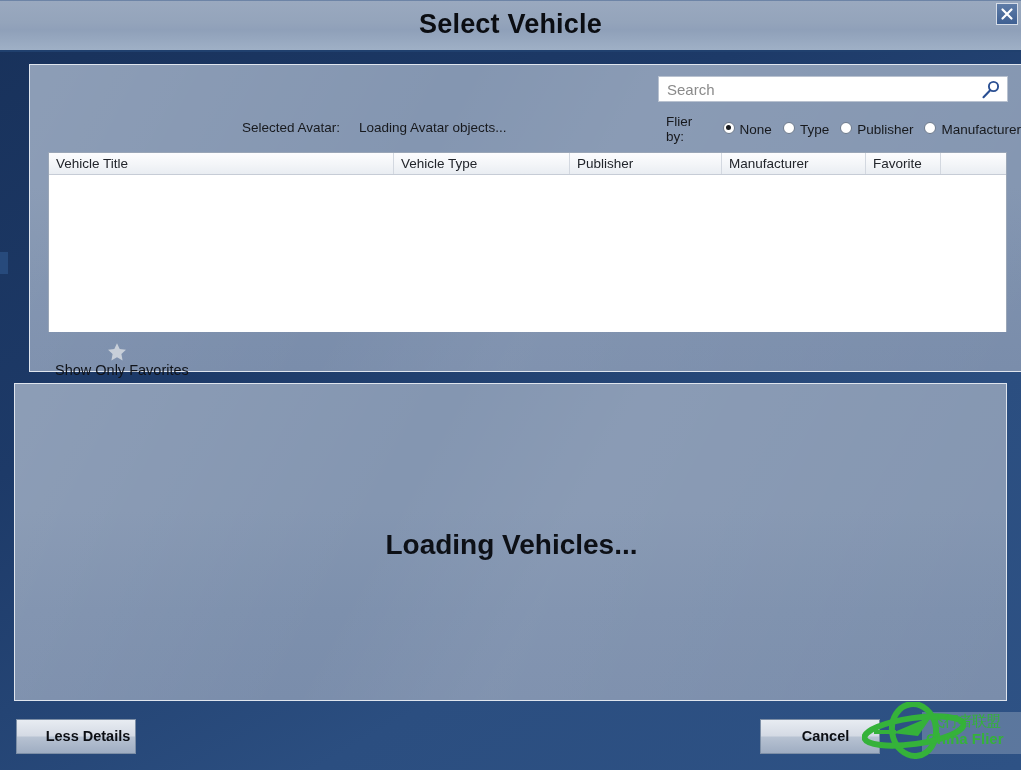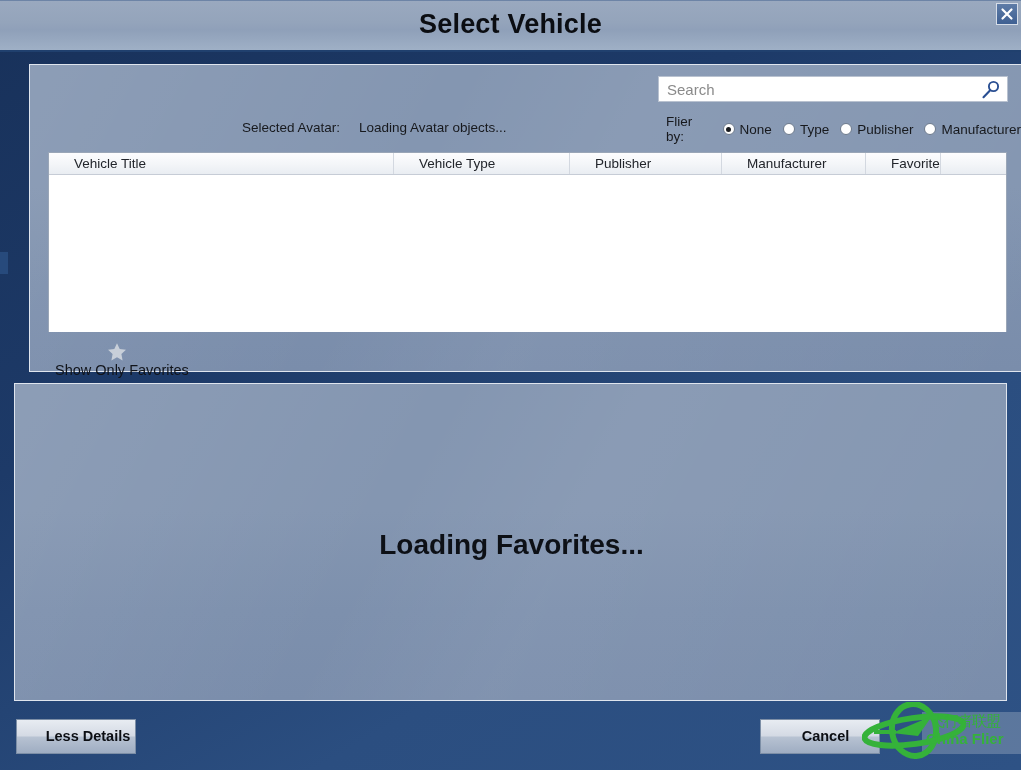--- a/index.html
+++ b/index.html
@@ -130,21 +130,20 @@
     height: 20px;
     font-size: 13.5px;
     color: #17191d;
     display: flex;
     align-items: center;
     gap: 0px;
   }
   #groupby .gb-label { margin-right: 9px; font-size: 13.5px; }
   .radio-item {
     display: inline-flex;
-    align-items: center;
     margin-right: 11px;
     cursor: pointer;
     font-size: 13.5px;
   }
   .radio-item:last-child { margin-right: 0; }
   .radio-dot {
     width: 12px; height: 12px;
     border-radius: 50%;
     background: #ffffff;
     border: 1px solid #6d7a8c;
@@ -174,21 +173,21 @@
   #table-head {
     position: relative;
     height: 21px;
     background: linear-gradient(to bottom, #fdfdfe 0%, #f3f5f8 55%, #e9edf2 100%);
     border-bottom: 1px solid #c6ccd6;
     display: flex;
   }
   .th {
     position: relative;
     box-sizing: border-box;
-    padding-left: 25px;
+    padding-left: 7px;
     font-size: 13.5px;
     color: #22252b;
     line-height: 21px;
     border-right: 1px solid #d3d8e0;
     cursor: pointer;
     white-space: nowrap;
     overflow: hidden;
   }
   #table-body { height: 157px; background: #ffffff; }
 
@@ -350,21 +349,21 @@
     <div id="fav-row">
       <svg id="fav-star" viewBox="0 0 20 20">
         <path d="M10 1.3 L12.7 7.0 L19.0 7.8 L14.4 12.1 L15.6 18.4 L10 15.3 L4.4 18.4 L5.6 12.1 L1.0 7.8 L7.3 7.0 Z" fill="#c8cfd9"></path>
       </svg>
       <span id="fav-label">Show Only Favorites</span>
     </div>
 
   </div>
 
   <div class="panel" id="panel-bottom">
-    <div id="loading-text">Loading Favorites...</div>
+    <div id="loading-text">Loading Vehicles...</div>
   </div>
 
   <div class="btn" id="btn-less-details">Less Details</div>
   <div class="btn" id="btn-cancel">Cancel</div>
 
   <div id="watermark">
     <div id="wm-box"></div>
     <svg id="wm-logo" width="104" height="58" viewBox="0 0 104 58">
       <ellipse cx="52" cy="28" rx="22" ry="26" stroke="#35b23a" stroke-width="6" fill="none" transform="rotate(-8 52 28)"></ellipse>
       <ellipse cx="52" cy="29" rx="50" ry="13" stroke="#35b23a" stroke-width="6" fill="none" transform="rotate(-8 52 29)"></ellipse>

